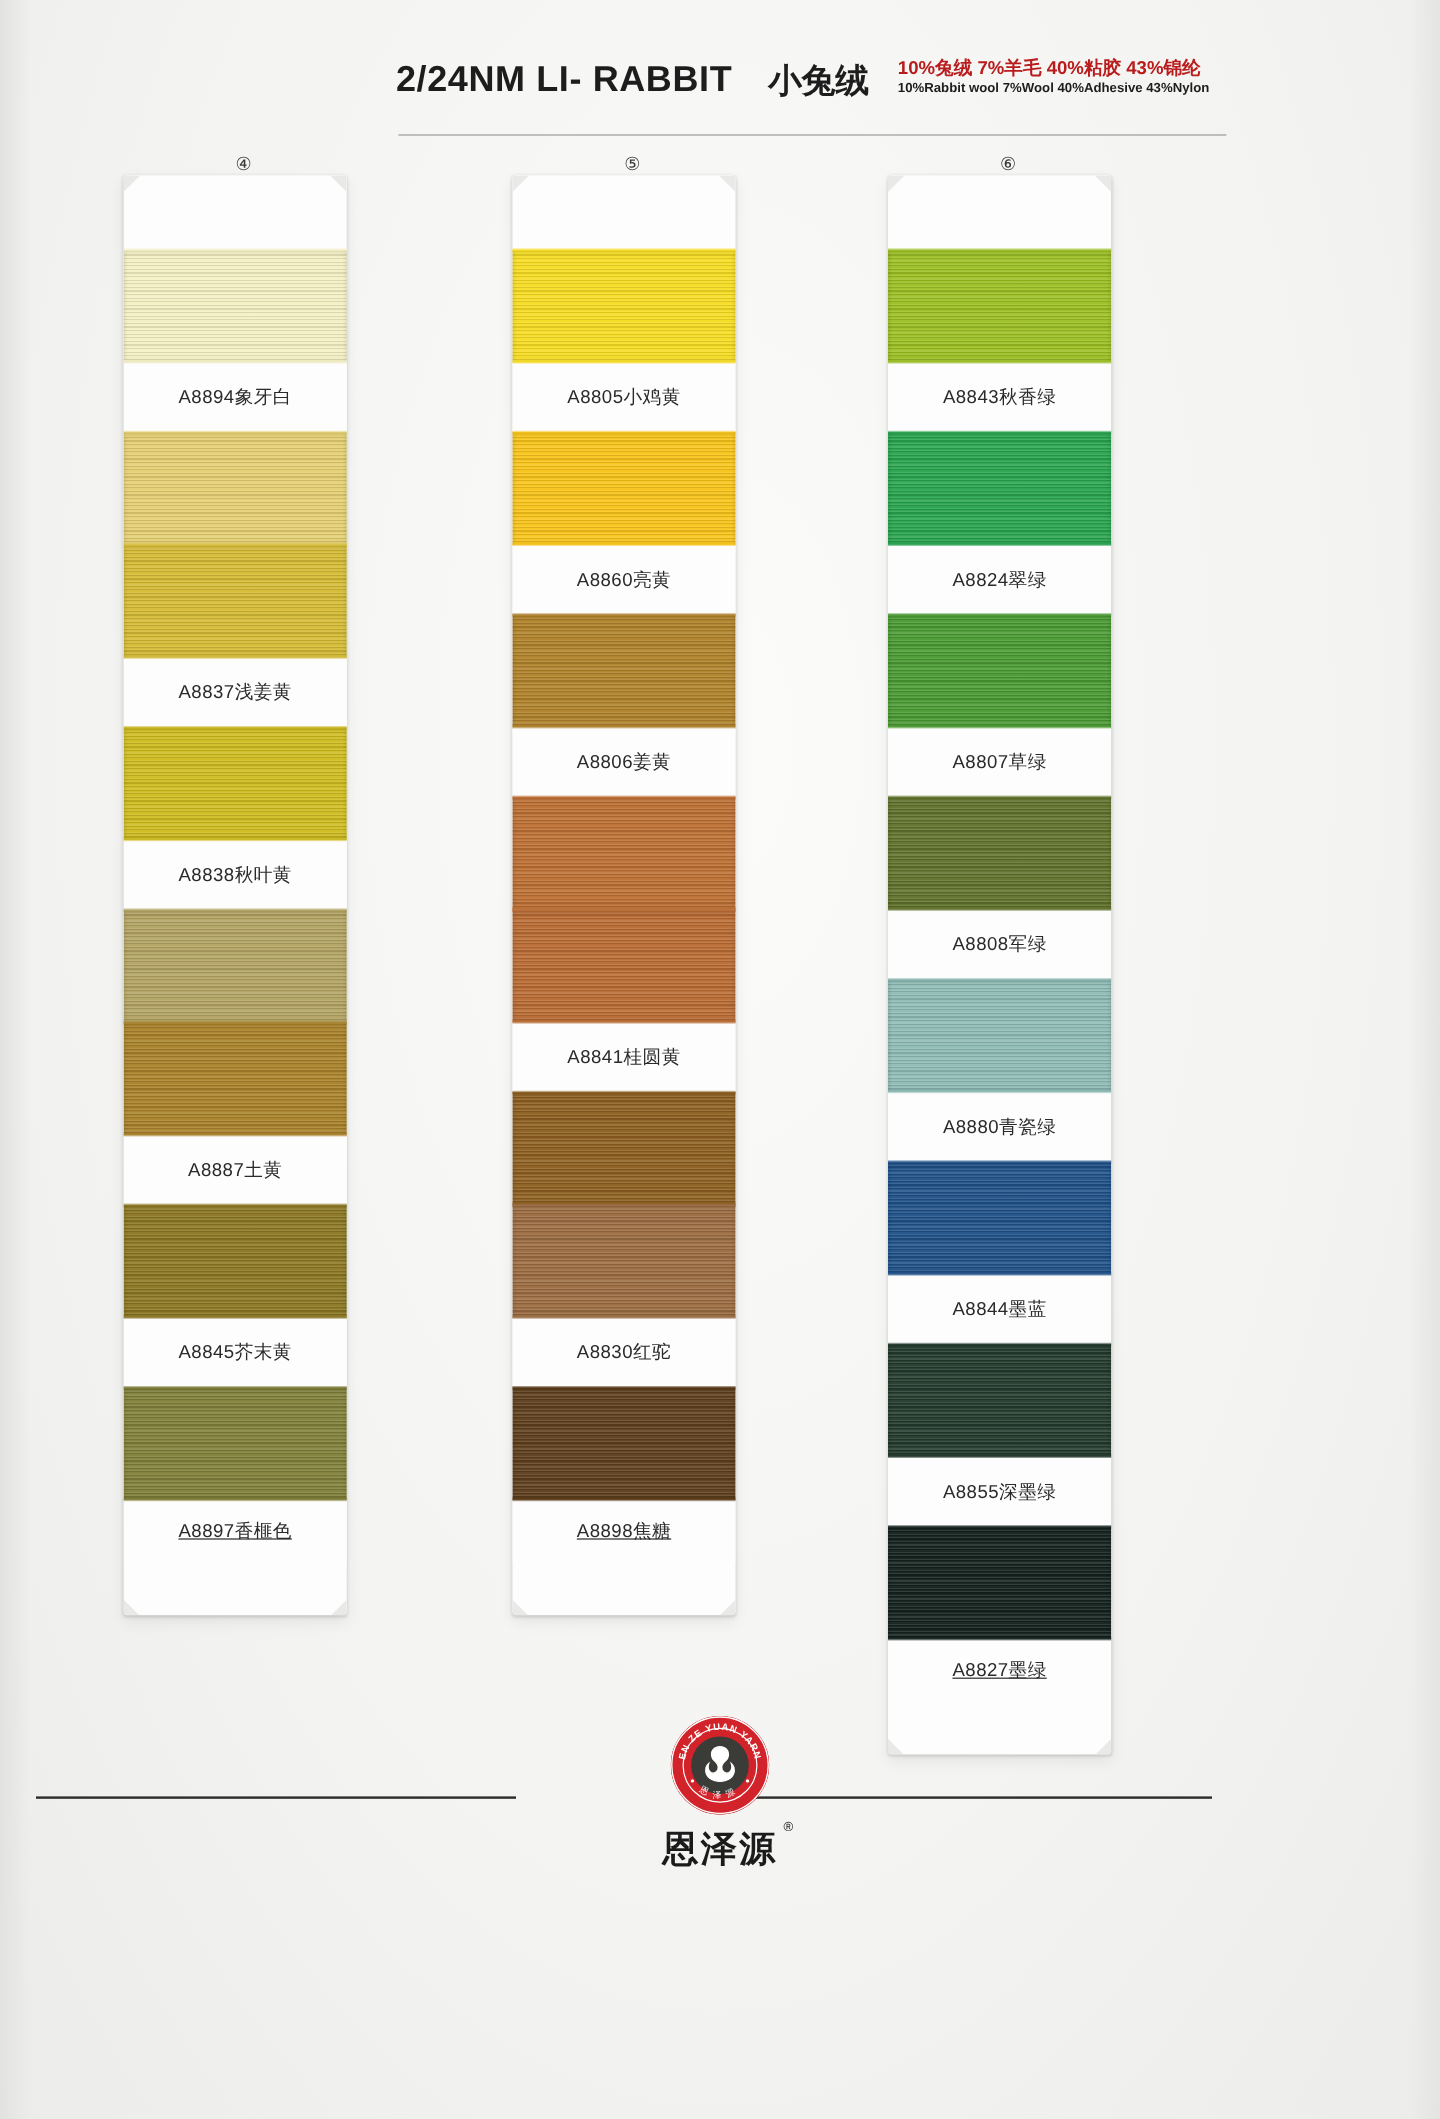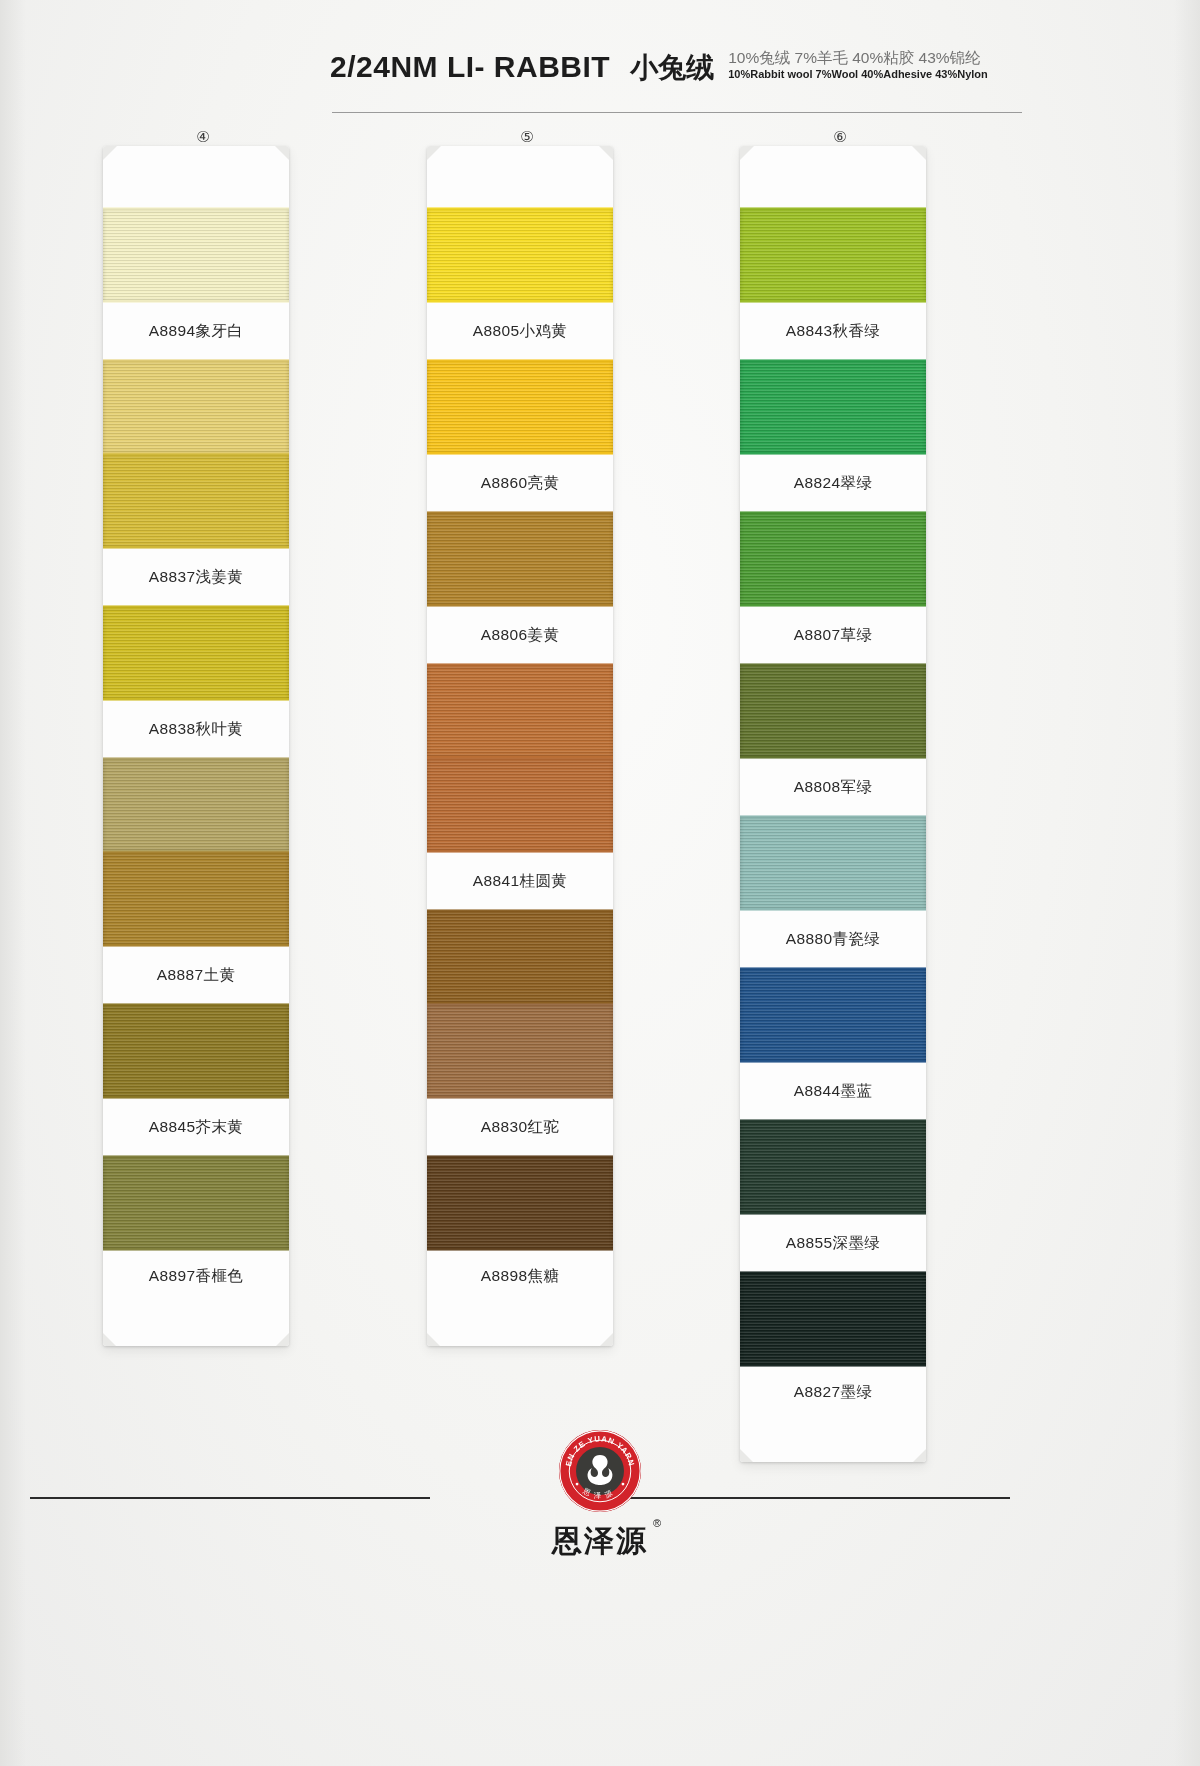--- a/index.html
+++ b/index.html
@@ -34,21 +34,21 @@
   }
 
   
   .header {
     position: absolute;
     left: 330px;
     top: 48px;
     width: 700px;
     display: flex;
     align-items: flex-end;
-    gap: 14px;
+    gap: 24px;
   }
   .title-main {
     font-size: 30px;
     font-weight: bold;
     letter-spacing: 0.5px;
     color: #1d1d1d;
     white-space: nowrap;
     line-height: 1.05;
   }
   .title-cn {
@@ -60,22 +60,22 @@
     margin-left: 6px;
   }
   .comp-block {
     display: flex;
     flex-direction: column;
     justify-content: flex-end;
     padding-bottom: 1px;
   }
   .comp-cn {
     font-size: 15.5px;
-    font-weight: normal;
-    color: #737373;
+    font-weight: bold;
+    color: #b91c1c;
     white-space: nowrap;
     line-height: 1.25;
   }
   .comp-en {
     font-size: 11px;
     font-weight: bold;
     color: #1d1d1d;
     white-space: nowrap;
     line-height: 1.3;
   }
@@ -183,21 +183,21 @@
     height: 58px;
     display: flex;
     align-items: center;
     justify-content: center;
     background: #fdfdfd;
     font-size: 15.5px;
     color: #2a2a2a;
     letter-spacing: .4px;
     white-space: nowrap;
   }
-  .label.last { height: 52px; }
+  .label.last { height: 52px; text-decoration: underline; }
 
   
   .footer {
     position: absolute;
     left: 0;
     top: 1430px;
     width: 1200px;
     height: 300px;
   }
   .rule {

